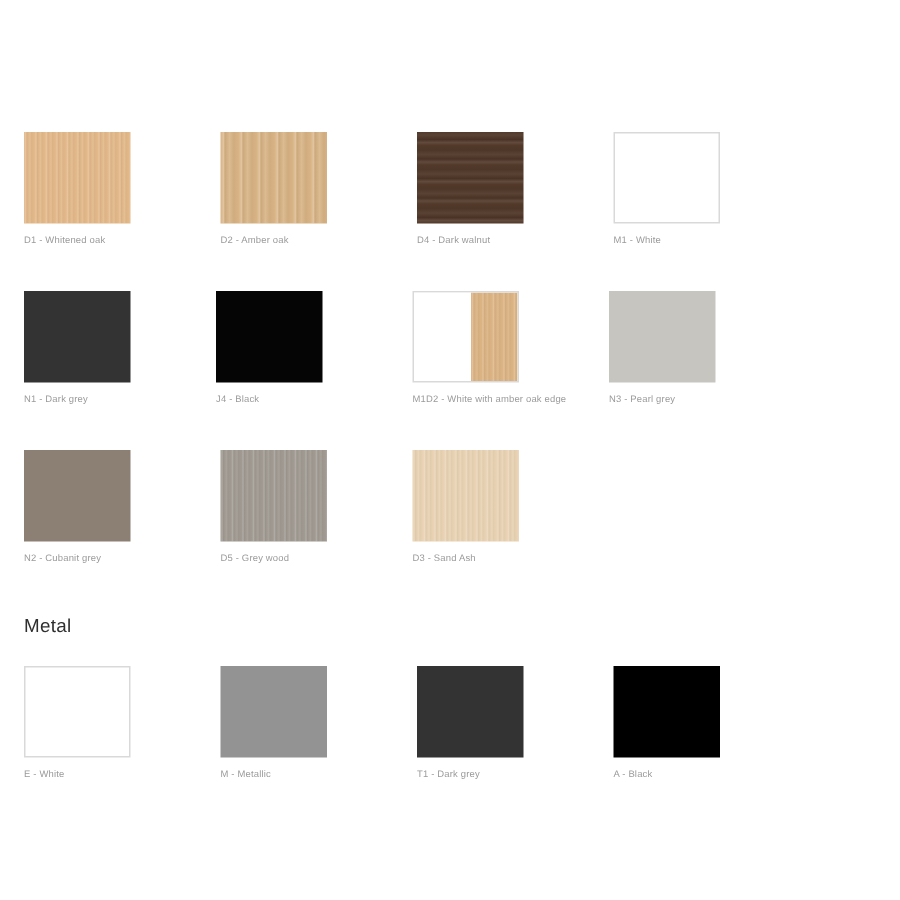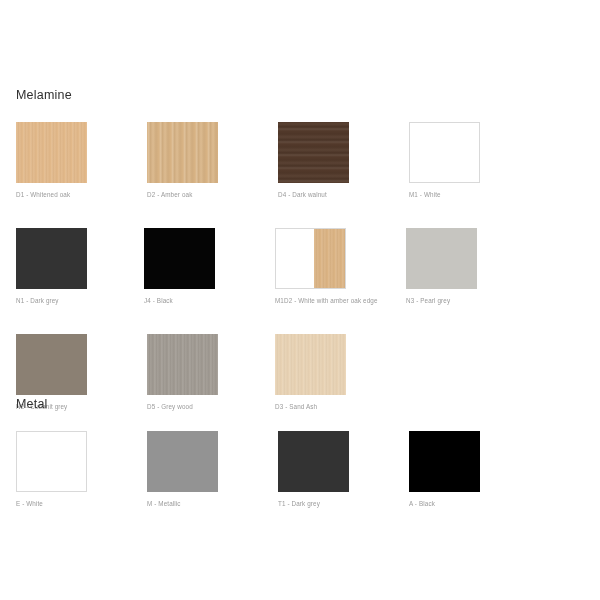--- a/index.html
+++ b/index.html
@@ -21,21 +21,21 @@
     height: 600px;
     box-sizing: border-box;
     padding: 0 16px;
   }
   .section {
     position: absolute;
     left: 16px;
     right: 16px;
   }
   .section-melamine { top: 88px; }
-  .section-metal    { top: 397px; }
+  .section-metal    { top: 410px; }
 
   .section-title {
     font-size: 12.5px;
     font-weight: normal;
     color: #2f2f2f;
     letter-spacing: 0.2px;
     margin: 0 0 20px 0;
     line-height: 14px;
   }
 
@@ -124,21 +124,20 @@
   }
   .split-left  { width: 55%; height: 100%; }
   .split-right { width: 45%; height: 100%; position: relative; overflow: hidden; }
 </style>
 </head>
 <body>
 
 <div class="page">
 
   <section class="section section-melamine">
-    <h2 class="section-title">Melamine</h2>
     <div class="swatch-grid">
         <div class="swatch-cell">
           <div class="swatch-chip" style="background: rgb(227, 185, 138);">
             <div class="grain-v"></div>
           </div>
           <div class="swatch-label">D1 - Whitened oak</div>
         </div>
         <div class="swatch-cell">
           <div class="swatch-chip" style="background: rgb(216, 179, 132);">
             <div class="grain-v2"></div>

